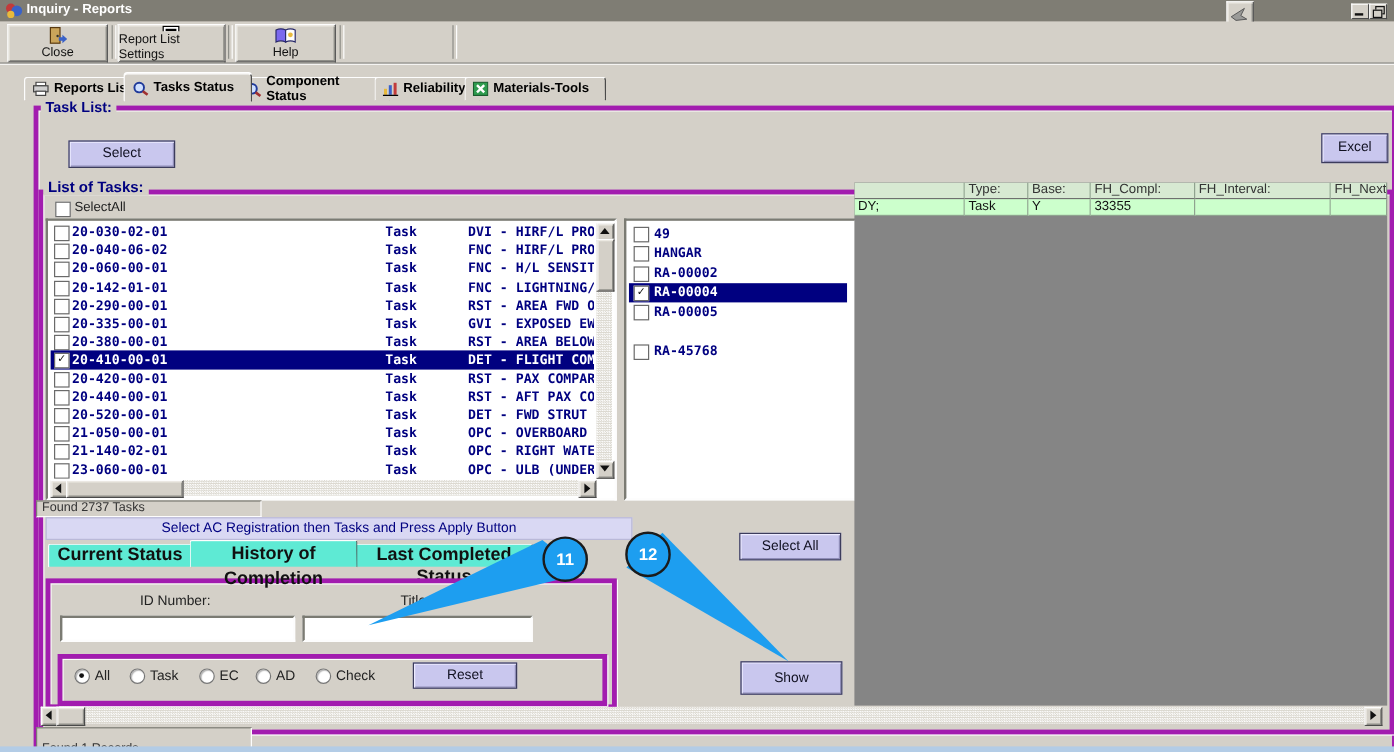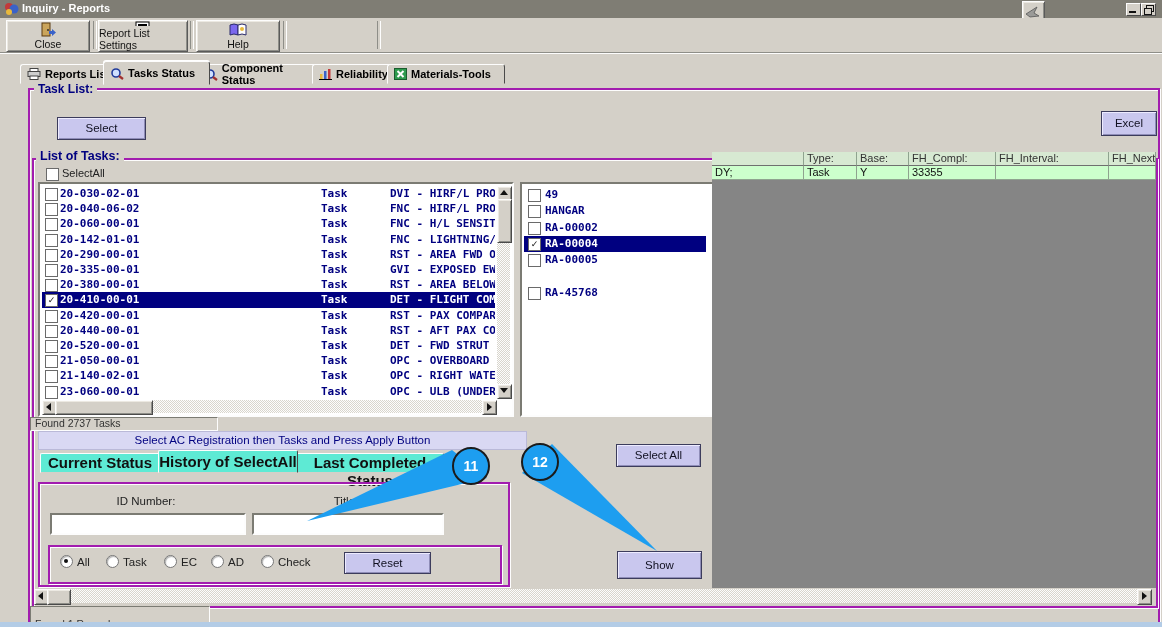--- a/index.html
+++ b/index.html
@@ -5,21 +5,21 @@
   html,body{margin:0;padding:0;background:#e8e8e8;}
   .window{position:relative;width:1162px;height:627px;background:#d4d0c8;
     font-family:"Liberation Sans",sans-serif;overflow:hidden;outline:1px solid #6f6f6f;}
   .abs{position:absolute;}
   
   .raisedbtn{background:#d4d0c8;border:1px solid;border-color:#fdfdfd #5a5a5a #5a5a5a #fdfdfd;
     box-shadow:inset 1px 1px 0 #ece9e2, inset -1px -1px 0 #8e8e88;}
   .lavbtn{background:#c9c7ee;border:1px solid #3c3c5c;
     box-shadow:inset 1px 1px 0 #edebff, inset -1px -1px 0 #8f8db8;
     font-size:11.5px;color:#101020;text-align:center;cursor:default;}
-  .gbox{border:2px solid #a21caf;box-shadow:1px 1px 0 #fdfdfd, inset 1px 1px 0 #fdfdfd;}
+  .gbox{border:4px solid #a21caf;box-shadow:1px 1px 0 #fdfdfd, inset 1px 1px 0 #fdfdfd;}
   .glabel{background:#d4d0c8;color:#000080;font-weight:bold;padding:0 4px;font-size:12px;}
   .inset2{background:#fff;border:2px solid;border-color:#7b7b73 #fdfdfd #fdfdfd #7b7b73;}
   .inset1{background:#d4d0c8;border:1px solid;border-color:#7b7b73 #fdfdfd #fdfdfd #7b7b73;}
   
   .titlebar{left:0;top:0;width:1162px;height:18px;background:#7f7d74;}
   .title-text{left:22px;top:2px;color:#fff;font-size:11px;font-weight:bold;}
   .winbtn{background:#d4d0c8;border:1px solid;border-color:#fdfdfd #4a4a4a #4a4a4a #fdfdfd;}
   .glyph-min{position:absolute;left:2px;bottom:2px;width:7px;height:2px;background:#111;}
   .glyph-rest1{position:absolute;left:4px;top:1px;width:6px;height:5px;border:1px solid #111;}
   .glyph-rest2{position:absolute;left:2px;top:4px;width:6px;height:5px;border:1px solid #111;background:#d4d0c8;}
@@ -326,21 +326,21 @@
     <div style="height:14px;white-space:nowrap"><div class="tcell td" style="width: 92px;">DY;</div><div class="tcell td" style="width: 53px;">Task</div><div class="tcell td" style="width: 52px;">Y</div><div class="tcell td" style="width: 87px;">33355</div><div class="tcell td" style="width: 113px;"></div><div class="tcell td" style="width: 47px;"></div></div>
   </div>
 
   <div class="abs inset1 statustext" style="left:30px;top:417px;width:178px;height:12px;padding:0 4px">Found 2737 Tasks</div>
 
   <div class="abs" style="left:38px;top:431px;width:487px;height:17px;background:#d9d8f3;border:1px solid #bab9d8;
        color:#000080;font-size:11.5px;text-align:center;line-height:17px">Select AC Registration then Tasks and Press Apply Button</div>
 
   <div>
       <div class="stab" style="left: 40px; width: 118px;">Current Status</div>
-      <div class="stab active" style="left: 158px; width: 138px;">History of SelectAll</div>
+      <div class="stab active" style="left: 158px; width: 138px;">History of Completion</div>
       <div class="stab" style="left: 296px; width: 146px;">Last Completed Status</div>
     </div>
 
   <div class="abs gbox" style="left:38px;top:482px;width:468px;height:101px"></div>
   <span class="abs flabel" style="left:96px;top:495px;width:100px">ID Number:</span>
   <input class="tinput" style="left: 50px; top: 513px; width: 186px; height: 18px;" value="">
   <span class="abs flabel" style="left:296px;top:495px;width:100px">Title:</span>
   <input class="tinput" style="left: 252px; top: 513px; width: 182px; height: 18px;" value="">
   <div class="abs gbox" style="left:48px;top:545px;width:450px;height:35px">
     <div>

